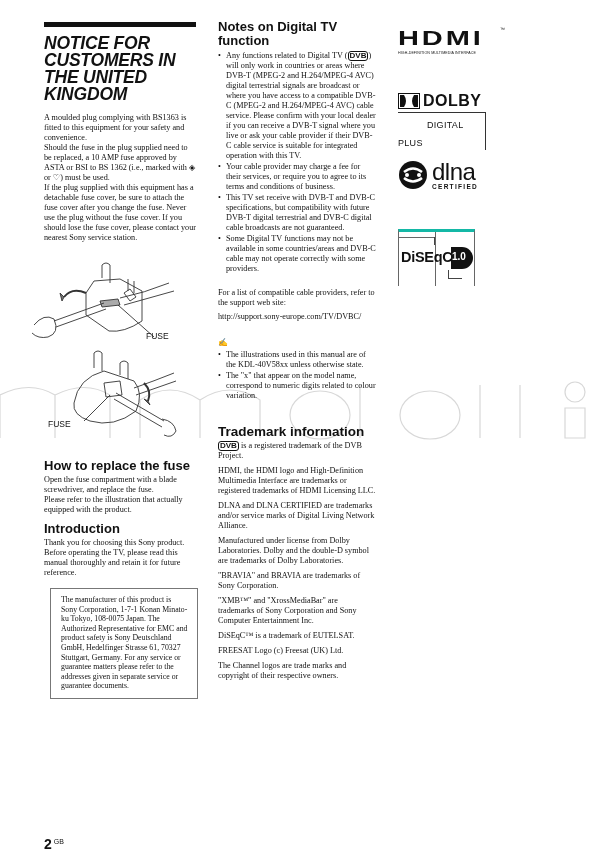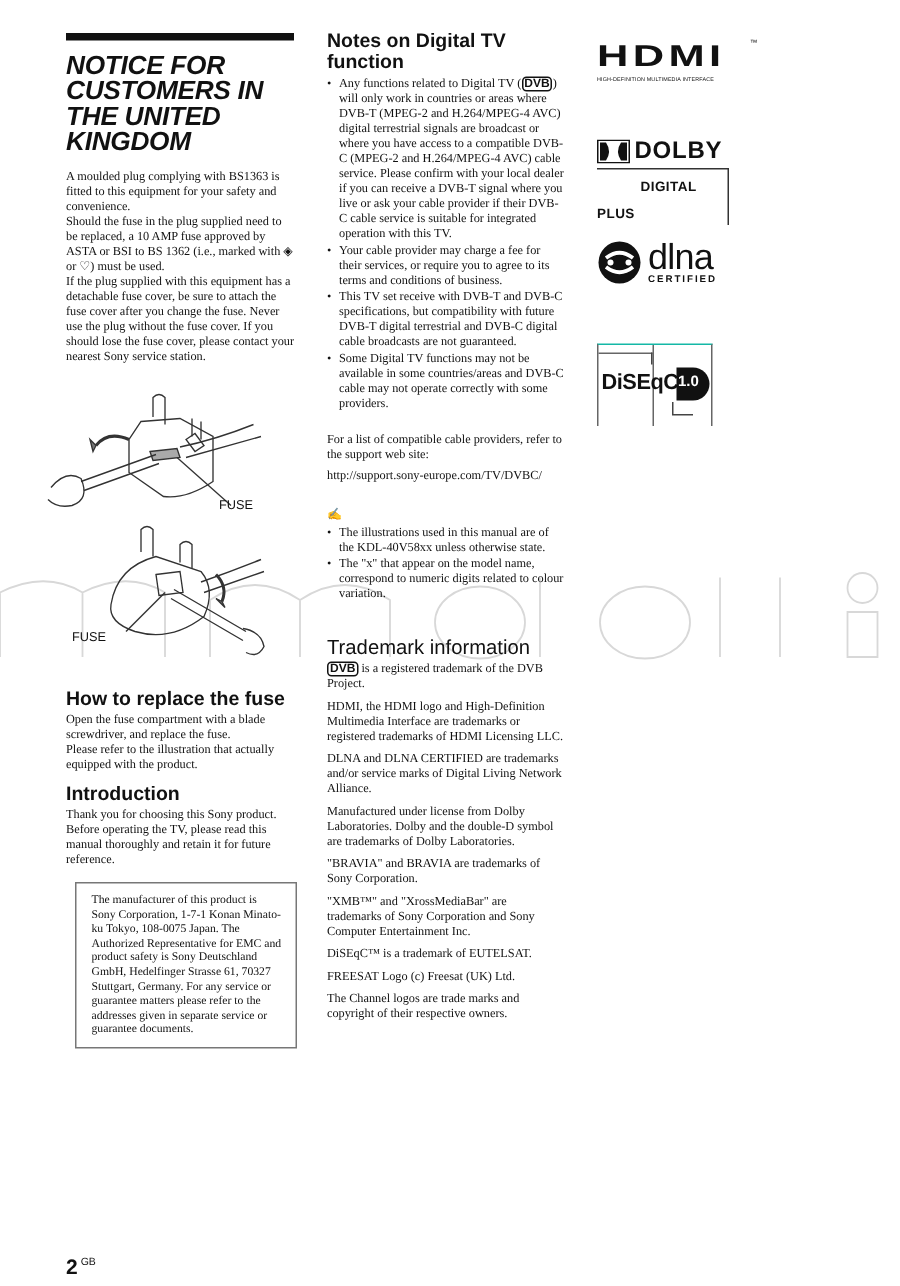--- a/index.html
+++ b/index.html
@@ -6,21 +6,21 @@
   body { width:600px; height:857px; position:relative; overflow:hidden; color:#111; }
   .serif { font-family: "Liberation Serif", "DejaVu Serif", serif; }
   .sans { font-family: "Liberation Sans", "DejaVu Sans", sans-serif; }
   .col { position:absolute; }
   .col1 { left:44px; top:22px; width:152px; }
   .col2 { left:218px; top:20px; width:158px; }
   .col3 { left:398px; top:28px; width:190px; }
   .topbar { height:5px; background:#111; width:152px; margin-bottom:8px; }
   .bigtitle { font-family:"Liberation Sans", sans-serif; font-weight:bold; font-style:italic; font-size:17.5px; line-height:17px; margin:0 0 10px 0; letter-spacing:-0.2px; }
   p, li { font-family:"Liberation Serif", serif; font-size:8.2px; line-height:10px; margin:0; }
-  h2 { font-family:"Liberation Sans", sans-serif; font-weight:normal; font-size:13px; line-height:13px; margin:0 0 3px 0; }
+  h2 { font-family:"Liberation Sans", sans-serif; font-weight:bold; font-size:13px; line-height:13px; margin:0 0 3px 0; }
   h2.bold { font-weight:bold; }
   ul { list-style:none; padding:0; margin:0; }
   ul li { position:relative; padding-left:8px; margin-bottom:1px; }
   ul li:before { content:"•"; position:absolute; left:0; top:0; }
   .gap { margin-top:5px; }
   .illus { position:relative; width:160px; height:200px; margin:10px 0 0 -20px; }
   .fuse-label { position:absolute; font-family:"Liberation Sans", sans-serif; font-size:8.5px; }
   .box { border:1px solid #777; padding:6px 8px 7px 10px; margin-top:10px; width:128px; margin-left:6px; }
   .box p { font-size:7.8px; line-height:9.6px; }
   .pageno { position:absolute; left:44px; top:836px; font-family:"Liberation Sans", sans-serif; font-weight:bold; font-size:14px; }
@@ -138,38 +138,38 @@
   <div class="logo" style="left:0;top:64px;">
     <div style="display:flex;align-items:center;">
       <svg width="22" height="16" viewBox="0 0 22 16">
         <rect x="0.5" y="0.5" width="21" height="15" fill="#fff" stroke="#111"></rect>
         <path d="M2 2 L6 2 Q10 8 6 14 L2 14 Z" fill="#111"></path>
         <path d="M20 2 L16 2 Q12 8 16 14 L20 14 Z" fill="#111"></path>
       </svg>
       <span class="sans" style="font-weight:bold;font-size:16px;margin-left:3px;letter-spacing:0.5px;">DOLBY</span>
     </div>
     <div style="border-top:1px solid #333;border-right:1px solid #333;width:87px;margin-top:2px;padding-top:1px;">
-      <span class="sans" style="font-weight:bold;font-size:9px;margin-left:6px;letter-spacing:0.3px;padding-left:23px;">DIGITAL PLUS</span>
+      <span class="sans" style="font-weight:normal;font-size:9px;margin-left:6px;letter-spacing:0.3px;padding-left:23px;">DIGITAL PLUS</span>
     </div>
   </div>
 
   <div class="logo" style="left:0;top:132px;display:flex;align-items:flex-end;">
     <svg width="30" height="30" viewBox="0 0 30 30">
       <circle cx="15" cy="15" r="14" fill="#111"></circle>
       <path d="M6 12 Q15 5 24 12 M6 18 Q15 25 24 18" stroke="#fff" stroke-width="2.5" fill="none"></path>
       <circle cx="9" cy="15" r="2" fill="#fff"></circle>
         <circle cx="21" cy="15" r="2" fill="#fff"></circle>
     </svg>
     <div style="margin-left:4px;">
       <div class="sans" style="font-size:24px;line-height:22px;letter-spacing:-0.5px;">dlna</div>
       <div class="sans" style="font-size:6.5px;letter-spacing:1.3px;font-weight:bold;">CERTIFIED</div>
     </div>
   </div>
 
-  <div class="logo" style="left:0;top:201px;width:75px;height:54px;border-top:1px solid #14b8a6;border-left:1px solid #666;border-right:1px solid #666;">
+  <div class="logo" style="left:0;top:201px;width:75px;height:54px;border-top:3px solid #14b8a6;border-left:1px solid #666;border-right:1px solid #666;">
     <div style="position:absolute;left:36px;top:0;width:1px;height:54px;background:#666;"></div>
     <div style="position:absolute;left:0;top:5px;width:36px;height:1px;background:#666;"></div>
     <div style="position:absolute;left:35px;top:5px;width:1px;height:8px;background:#444;"></div>
     <span class="sans" style="position:absolute;left:2px;top:17px;font-weight:bold;font-size:14.5px;letter-spacing:-0.3px;">DiSEqC</span>
     <div style="position:absolute;left:52px;top:15px;width:22px;height:22px;border-radius:0 11px 11px 0;background:#111;"></div>
     <span class="sans" style="position:absolute;left:53px;top:19px;color:#fff;font-weight:bold;font-size:10px;">1.0</span>
     <div style="position:absolute;left:49px;top:38px;width:1px;height:8px;background:#444;"></div>
     <div style="position:absolute;left:49px;top:46px;width:14px;height:1px;background:#444;"></div>
   </div>
 </div>

